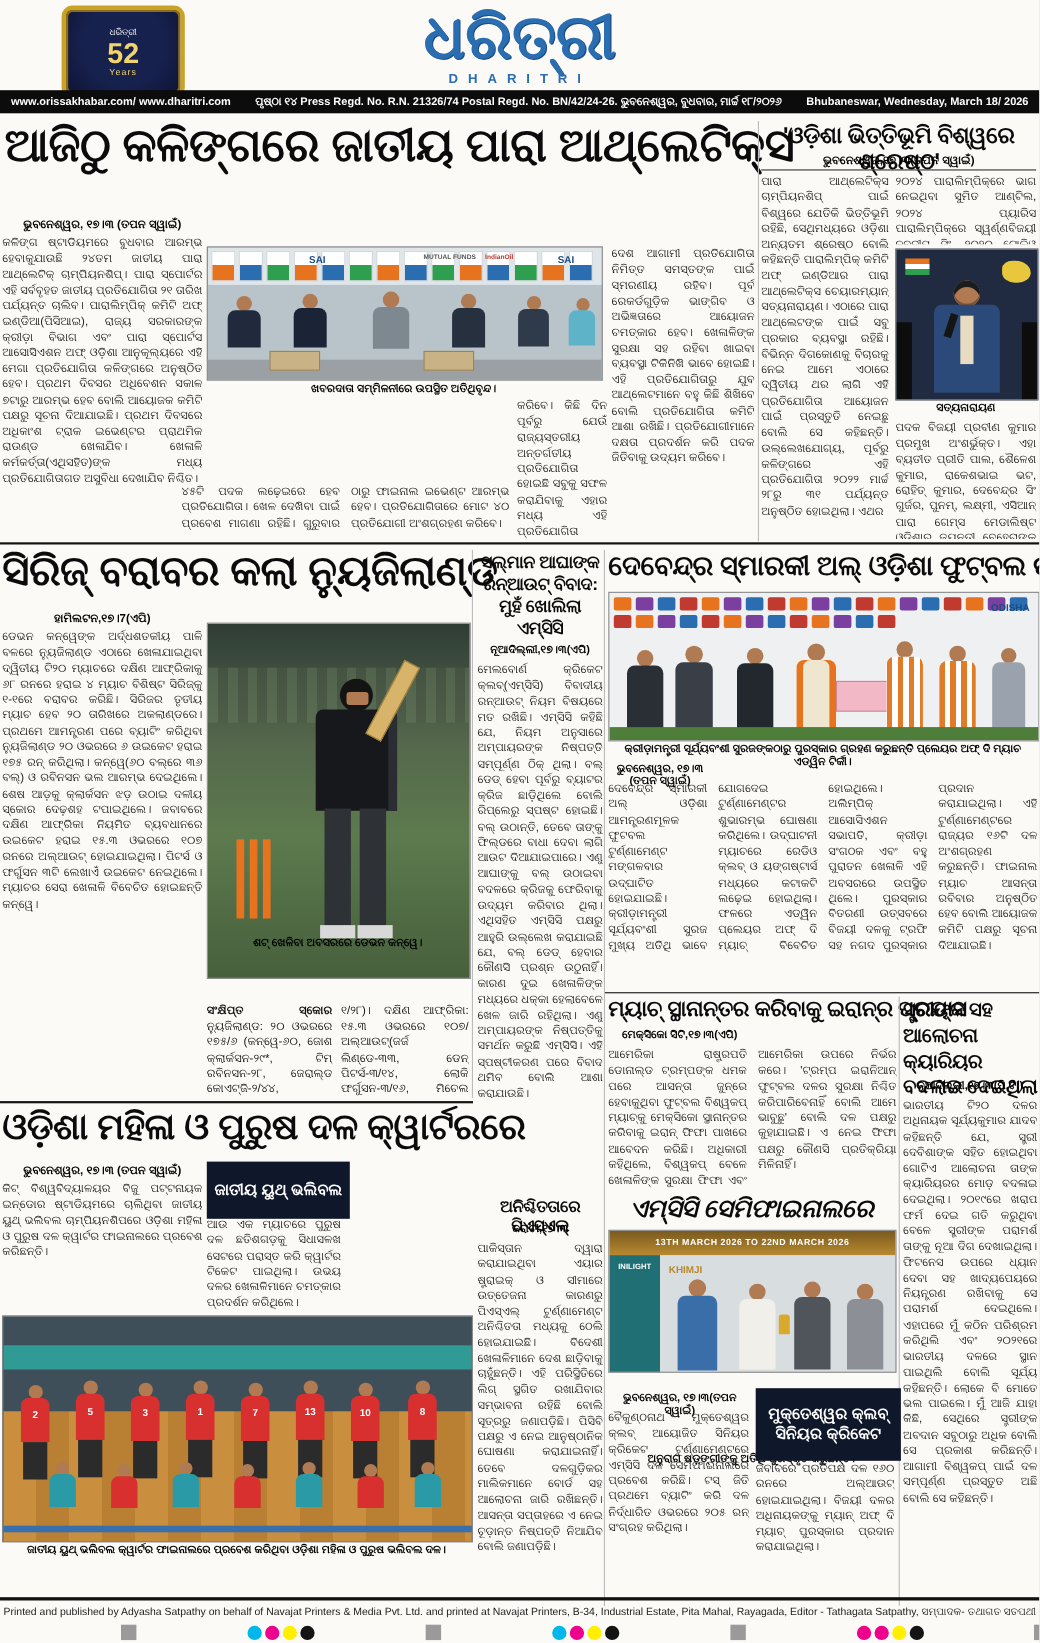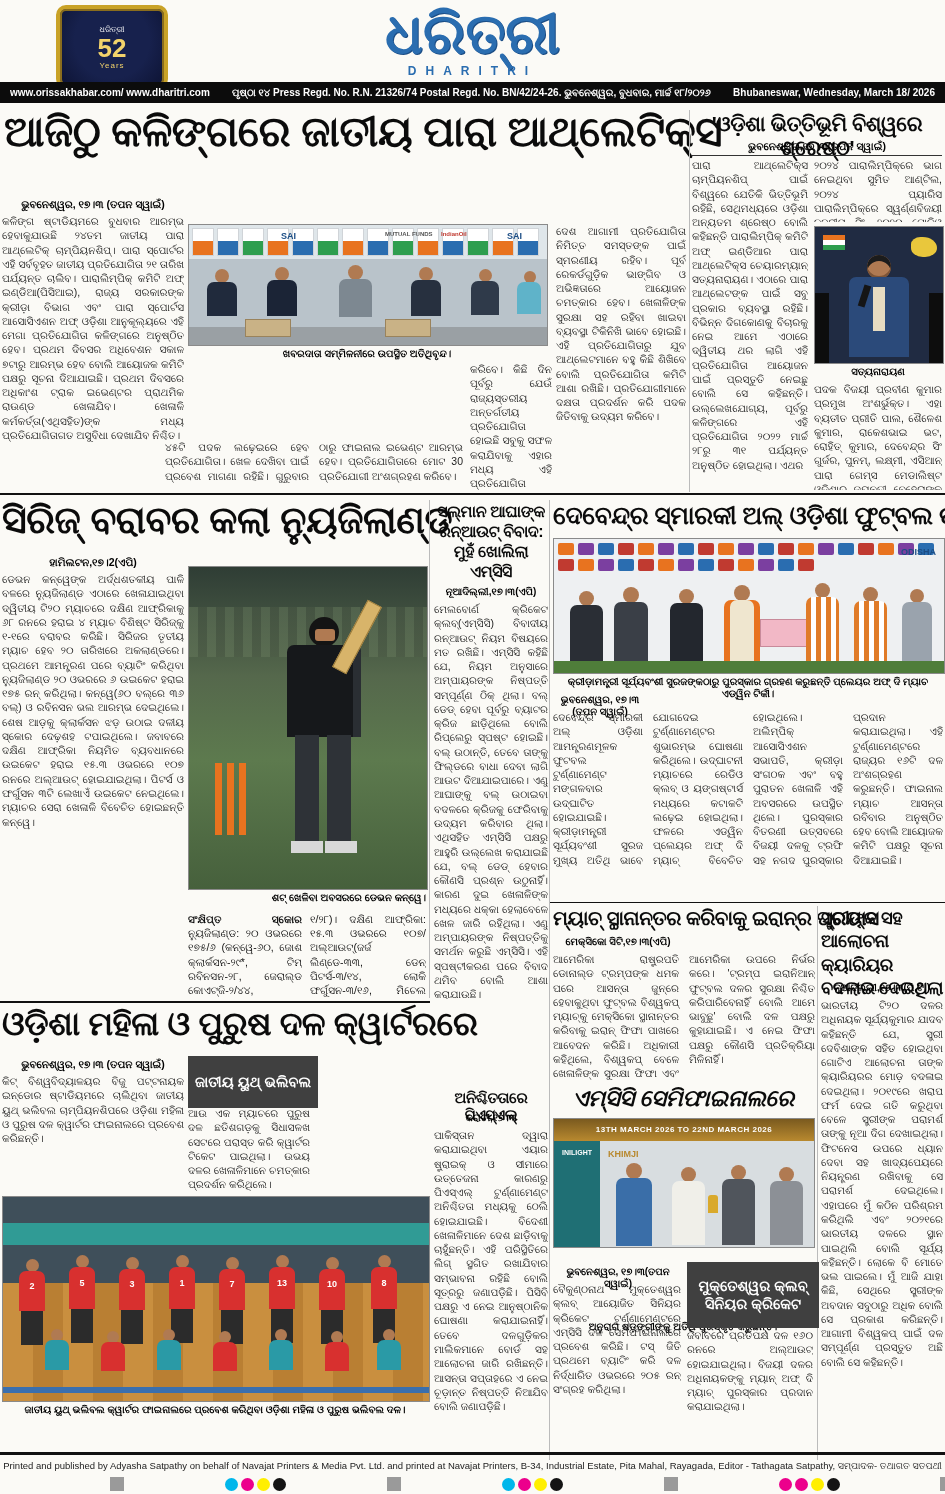--- a/index.html
+++ b/index.html
@@ -6,21 +6,21 @@
   #page{position:relative;width:945px;height:1494px;background:#fbfaf6;margin:0 auto;
         font-family:"Liberation Sans","DejaVu Sans",sans-serif;color:#111;overflow:hidden;}
   .abs{position:absolute;}
   .hl{font-weight:800;color:#0b0b0b;line-height:1.12;letter-spacing:-.5px;}
   .bt{font-size:10.5px;line-height:1.36;text-align:justify;color:#1c1c1c;}
   .dl{font-size:10.5px;font-weight:700;text-align:center;color:#000;}
   .cap{font-size:10px;font-weight:700;text-align:center;color:#000;}
   .rule{background:#111;}
   .vr{background:#bbb;width:1px;}
   .photo{border:1px solid #8a8a8a;overflow:hidden;background:#cfd4d8;}
-  .badgebox{background:#404040;color:#fff;font-weight:800;text-align:center;
+  .badgebox{background:#0f172a;color:#fff;font-weight:800;text-align:center;
             display:flex;align-items:center;justify-content:center;font-size:14.5px;line-height:1.25;padding:4px;}
   
   #emblem{width:104px;height:76px;border-radius:10px;background:radial-gradient(circle at 50% 42%,#17214d 55%,#0d1333 100%);
           border:4px solid #c9a227;box-shadow:0 0 0 2px #8a6d1d inset;display:flex;flex-direction:column;align-items:center;justify-content:center;color:#fff;}
   #emblem .y52{font-size:26px;font-weight:800;color:#f3d36b;line-height:1;}
   #emblem .ylab{font-size:8px;color:#f3d36b;letter-spacing:1px;}
   #emblem .tiny{font-size:8px;color:#fff;}
   #mast-title{font-size:56px;font-weight:800;color:#2a6db0;line-height:1;text-shadow:1px 1px 0 #1b4d85;}
   #mast-sub{font-size:12px;font-weight:700;letter-spacing:9px;color:#2a6db0;margin-top:2px;text-align:center;}
   #infobar{background:#0c0c0c;color:#fff;display:flex;align-items:center;justify-content:space-between;
@@ -124,21 +124,21 @@
     <div class="fig" style="left:328px;top:46px;">
         <span class="head" style="left:7px;top:0;width:12px;height:12px;"></span>
         <span class="torso" style="left:0;top:11px;width:24px;height:32px;background:#5fb3c9;"></span>
       </div>
     <div class="abs" style="left:0;bottom:0;width:100%;height:18px;background:#9aa0a4;"></div>
     <div class="abs" style="left:56px;bottom:8px;width:44px;height:16px;background:#c9b286;border:1px solid #9a835c;"></div>
     <div class="abs" style="left:196px;bottom:8px;width:44px;height:16px;background:#c9b286;border:1px solid #9a835c;"></div>
   </div>
   <div class="abs cap" style="left:188px;top:348px;width:358px;">ଖବରଦାତା ସମ୍ମିଳନୀରେ ଉପସ୍ଥିତ ଅତିଥିବୃନ୍ଦ।</div>
 
-  <div class="abs bt" style="left:165px;top:440px;width:298px;height:50px;column-count:2;column-gap:10px;overflow:hidden;">୪୫ଟି ପଦକ ଲଢ଼େଇରେ ହେବ ପ୍ରତିଯୋଗିତା। ଖେଳ ଦେଖିବା ପାଇଁ ପ୍ରବେଶ ମାଗଣା ରହିଛି। ଗୁରୁବାର ଠାରୁ ଫାଇନାଲ ଇଭେଣ୍ଟ ଆରମ୍ଭ ହେବ। ପ୍ରତିଯୋଗିତାରେ ମୋଟ 30 ପ୍ରତିଯୋଗୀ ଅଂଶଗ୍ରହଣ କରିବେ।</div>
+  <div class="abs bt" style="left:165px;top:440px;width:298px;height:50px;column-count:2;column-gap:10px;overflow:hidden;">୪୫ଟି ପଦକ ଲଢ଼େଇରେ ହେବ ପ୍ରତିଯୋଗିତା। ଖେଳ ଦେଖିବା ପାଇଁ ପ୍ରବେଶ ମାଗଣା ରହିଛି। ଗୁରୁବାର ଠାରୁ ଫାଇନାଲ ଇଭେଣ୍ଟ ଆରମ୍ଭ ହେବ। ପ୍ରତିଯୋଗିତାରେ ମୋଟ ୪୦ ପ୍ରତିଯୋଗୀ ଅଂଶଗ୍ରହଣ କରିବେ।</div>
   <div class="abs bt" style="left:470px;top:362px;width:82px;height:128px;overflow:hidden;">କରିବେ। କିଛି ଦିନ ପୂର୍ବରୁ ଯେଉଁ ରାଜ୍ୟସ୍ତରୀୟ ଅନ୍ତର୍ଗତୀୟ ପ୍ରତିଯୋଗିତା ହୋଇଛି ସବୁକୁ ସଫଳ କରାଯିବାକୁ ଏହାର ମଧ୍ୟ ଏହି ପ୍ରତିଯୋଗିତା ଅନ୍ତର୍ଭୁକ୍ତ।</div>
   <div class="abs bt" style="left:556px;top:224px;width:130px;height:266px;overflow:hidden;">ଦେଶ ଆଗାମୀ ପ୍ରତିଯୋଗିତା ନିମିତ୍ତ ସମସ୍ତଙ୍କ ପାଇଁ ସ୍ମରଣୀୟ ରହିବ। ପୂର୍ବ ରେକର୍ଡଗୁଡ଼ିକ ଭାଙ୍ଗିବ ଓ ଅଭିଜ୍ଞତାରେ ଆୟୋଜନ ଚମତ୍କାର ହେବ। ଖେଳାଳିଙ୍କ ସୁରକ୍ଷା ସହ ରହିବା ଖାଇବା ବ୍ୟବସ୍ଥା ଟିକିନିଖି ଭାବେ ହୋଇଛି। ଏହି ପ୍ରତିଯୋଗିତାରୁ ଯୁବ ଆଥ୍‌ଲେଟମାନେ ବହୁ କିଛି ଶିଖିବେ ବୋଲି ପ୍ରତିଯୋଗିତା କମିଟି ଆଶା ରଖିଛି। ପ୍ରତିଯୋଗୀମାନେ ଦକ୍ଷତା ପ୍ରଦର୍ଶନ କରି ପଦକ ଜିତିବାକୁ ଉଦ୍ୟମ କରିବେ।</div>
 
   <div class="abs vr" style="left:689px;top:110px;height:382px;"></div>
   <div class="abs hl" style="left:692px;top:112px;width:250px;font-size:21px;text-align:center;">'ଓଡ଼ିଶା ଭିତ୍ତିଭୂମି ବିଶ୍ୱରେ ଶ୍ରେଷ୍ଠ'</div>
   <div class="abs dl" style="left:692px;top:140px;width:250px;border-bottom:1px solid #333;padding-bottom:2px;">ଭୁବନେଶ୍ୱର,୧୭।୩(ତପନ ସ୍ୱାଇଁ)</div>
   <div class="abs bt" style="left:692px;top:158px;width:116px;height:332px;overflow:hidden;">ପାରା ଆଥ୍‌ଲେଟିକ୍ସ ଚାମ୍ପିୟନଶିପ୍ ପାଇଁ ବିଶ୍ୱରେ ଯେତିକି ଭିତ୍ତିଭୂମି ରହିଛି, ସେଥିମଧ୍ୟରେ ଓଡ଼ିଶା ଅନ୍ୟତମ ଶ୍ରେଷ୍ଠ ବୋଲି କହିଛନ୍ତି ପାରାଲିମ୍ପିକ୍ କମିଟି ଅଫ୍ ଇଣ୍ଡିଆର ପାରା ଆଥ୍‌ଲେଟିକ୍ସ ଚେୟାରମ୍ୟାନ୍ ସତ୍ୟନାରାୟଣ। ଏଠାରେ ପାରା ଆଥ୍‌ଲେଟଙ୍କ ପାଇଁ ସବୁ ପ୍ରକାର ବ୍ୟବସ୍ଥା ରହିଛି। ବିଭିନ୍ନ ଦିଗକୋଣକୁ ବିଚାରକୁ ନେଇ ଆମେ ଏଠାରେ ଦ୍ୱିତୀୟ ଥର ଲାଗି ଏହି ପ୍ରତିଯୋଗିତା ଆୟୋଜନ ପାଇଁ ପ୍ରସ୍ତୁତି ନେଇଛୁ ବୋଲି ସେ କହିଛନ୍ତି। ଉଲ୍ଲେଖଯୋଗ୍ୟ, ପୂର୍ବରୁ କଳିଙ୍ଗରେ ଏହି ପ୍ରତିଯୋଗିତା ୨୦୨୨ ମାର୍ଚ୍ଚ ୨୮ରୁ ୩୧ ପର୍ଯ୍ୟନ୍ତ ଅନୁଷ୍ଠିତ ହୋଇଥିଲା। ଏଥର</div>
   <div class="abs bt" style="left:814px;top:158px;width:128px;height:64px;overflow:hidden;">୨୦୨୪ ପାରାଲିମ୍ପିକ୍‌ରେ ଭାଗ ନେଇଥିବା ସୁମିତ ଆଣ୍ଟିଲ, ୨୦୨୪ ପ୍ୟାରିସ ପାରାଲିମ୍ପିକ୍‌ରେ ସ୍ୱର୍ଣ୍ଣବିଜୟୀ ନବଦୀପ ସିଂ, ୨୦୨୦ ଟୋକିଓ ପାରାଲିମ୍ପିକ୍‌ରେ ରୌପ୍ୟ ଏବଂ ୨୦୨୪ ପ୍ୟାରିସରେ ସ୍ୱର୍ଣ୍ଣ</div>
 
   <div class="abs photo" style="left:814px;top:226px;width:128px;height:136px;background:#202b42;">
@@ -152,40 +152,40 @@
     </div>
     <div class="abs" style="left:0;bottom:0;width:14px;height:70px;background:#0d0d0d;"></div>
     <div class="abs" style="right:0;bottom:0;width:14px;height:70px;background:#0d0d0d;"></div>
   </div>
   <div class="abs cap" style="left:814px;top:366px;width:128px;">ସତ୍ୟନାରାୟଣ</div>
   <div class="abs bt" style="left:814px;top:382px;width:128px;height:108px;overflow:hidden;">ପଦକ ବିଜୟୀ ପ୍ରବୀଣ କୁମାର ପ୍ରମୁଖ ଅଂଶର୍ଭୁକ୍ତ। ଏହା ବ୍ୟତୀତ ପ୍ରୀତି ପାଲ, ଶୈଳେଶ କୁମାର, ରାକେଶଭାଇ ଭଟ, ରୋହିତ୍ କୁମାର, ଦେବେନ୍ଦ୍ର ସିଂ ଗୁର୍ଜର, ପୁନମ୍, ଲକ୍ଷ୍ମୀ, ଏସିଆନ୍ ପାରା ଗେମ୍ସ ମେଡାଲିଷ୍ଟ ଓଡ଼ିଶାର ଜୟନ୍ତୀ ବେହେରାଙ୍କୁ ମଧ୍ୟ ଆକ୍ସନରେ ଦେଖିବାକୁ ମିଳିବ ବୋଲି ସତ୍ୟନାରାୟଣ ସୂଚନା ଦେଇଛନ୍ତି।</div>
 
   <div class="abs rule" style="left:0;top:493px;width:945px;height:2px;"></div>
 
   <div class="abs hl" style="left:2px;top:499px;width:426px;font-size:38px;white-space:nowrap;">ସିରିଜ୍ ବରାବର କଲା ନ୍ୟୁଜିଲାଣ୍ଡ</div>
-  <div class="abs dl" style="left:2px;top:556px;width:182px;">ହାମିଲଟନ,୧୭।2(ଏପି)</div>
+  <div class="abs dl" style="left:2px;top:556px;width:182px;">ହାମିଲଟନ,୧୭।7(ଏପି)</div>
   <div class="abs bt" style="left:2px;top:572px;width:182px;height:426px;overflow:hidden;">ଡେଭନ କନ୍‌ୱେଙ୍କ ଅର୍ଦ୍ଧଶତକୀୟ ପାଳି ବଳରେ ନ୍ୟୁଜିଲାଣ୍ଡ ଏଠାରେ ଖେଳାଯାଇଥିବା ଦ୍ୱିତୀୟ ଟି୨୦ ମ୍ୟାଚରେ ଦକ୍ଷିଣ ଆଫ୍ରିକାକୁ ୬୮ ରନରେ ହରାଇ ୪ ମ୍ୟାଚ ବିଶିଷ୍ଟ ସିରିଜ୍‌କୁ ୧-୧ରେ ବରାବର କରିଛି। ସିରିଜର ତୃତୀୟ ମ୍ୟାଚ ହେବ ୨୦ ତାରିଖରେ ଅକଲାଣ୍ଡରେ। ପ୍ରଥମେ ଆମନ୍ତ୍ରଣ ପରେ ବ୍ୟାଟିଂ କରିଥିବା ନ୍ୟୁଜିଲାଣ୍ଡ ୨୦ ଓଭରରେ ୬ ଉଇକେଟ ହରାଇ ୧୭୫ ରନ୍ କରିଥିଲା। କନ୍‌ୱେ(୬୦ ବଲ୍‌ରେ ୩୬ ବଲ୍) ଓ ରବିନସନ ଭଲ ଆରମ୍ଭ ଦେଇଥିଲେ। ଶେଷ ଆଡ଼କୁ କ୍ଲାର୍କସନ ଝଡ଼ ଉଠାଇ ଦଳୀୟ ସ୍କୋର ଦେଢ଼ଶହ ଟପାଇଥିଲେ। ଜବାବରେ ଦକ୍ଷିଣ ଆଫ୍ରିକା ନିୟମିତ ବ୍ୟବଧାନରେ ଉଇକେଟ ହରାଇ ୧୫.୩ ଓଭରରେ ୧୦୭ ରନରେ ଅଲ୍‌ଆଉଟ୍ ହୋଇଯାଇଥିଲା। ପିଟର୍ସ ଓ ଫର୍ଗୁସନ ୩ଟି ଲେଖାଏଁ ଉଇକେଟ ନେଇଥିଲେ। ମ୍ୟାଚର ସେରା ଖେଳାଳି ବିବେଚିତ ହୋଇଛନ୍ତି କନ୍‌ୱେ।</div>
 
   <div class="abs photo" style="left:188px;top:566px;width:238px;height:322px;background:linear-gradient(#2f3d35 0%,#55684c 34%,#5d7a4e 60%,#46603c 100%);">
     <div class="abs" style="left:0;top:40px;width:238px;height:50px;background:repeating-linear-gradient(90deg,#66795c 0 9px,#4c5a46 9px 18px);opacity:.5;"></div>
     <div class="abs" style="left:26px;top:196px;width:7px;height:72px;background:#e8731f;"></div>
     <div class="abs" style="left:38px;top:196px;width:7px;height:72px;background:#e8731f;"></div>
     <div class="abs" style="left:50px;top:196px;width:7px;height:72px;background:#e8731f;"></div>
     <div class="fig" style="left:86px;top:50px;">
       <span class="head" style="left:34px;top:0;width:30px;height:30px;background:#141414;"></span>
       <span class="abs" style="left:40px;top:12px;width:20px;height:12px;background:#b07a52;border-radius:3px;"></span>
       <span class="torso" style="left:12px;top:28px;width:74px;height:92px;background:#16181b;box-shadow:inset -8px 0 0 #2a2e33;"></span>
       <span class="abs" style="left:74px;top:-18px;width:14px;height:74px;background:#d8b46a;transform:rotate(28deg);border:1px solid #9a7a3a;"></span>
       <span class="abs" style="left:20px;top:118px;width:24px;height:110px;background:#2e3237;"></span>
       <span class="abs" style="left:52px;top:118px;width:24px;height:110px;background:#2e3237;"></span>
       <span class="abs" style="left:16px;top:224px;width:32px;height:12px;background:#d8d8d8;"></span>
       <span class="abs" style="left:50px;top:224px;width:32px;height:12px;background:#d8d8d8;"></span>
     </div>
   </div>
-  <div class="abs cap" style="left:188px;top:892px;width:238px;text-align:right;">ଶଟ୍ ଖେଳିବା ଅବସରରେ ଡେଭନ କନ୍‌ୱେ।</div>
+  <div class="abs cap" style="left:188px;top:852px;width:238px;">ଶଟ୍ ଖେଳିବା ଅବସରରେ ଡେଭନ କନ୍‌ୱେ।</div>
   <div class="abs score" style="left:188px;top:912px;width:114px;height:86px;overflow:hidden;">
     <b>ସଂକ୍ଷିପ୍ତ ସ୍କୋର</b>
     <span>ନ୍ୟୁଜିଲାଣ୍ଡ: ୨୦ ଓଭରରେ ୧୭୫/୬ (କନ୍‌ୱେ-୬୦, ଜୋଶ କ୍ଲାର୍କସନ-୨୯*, ଟିମ୍ ରବିନସନ-୨୮, ଜେରାଲ୍ଡ କୋଏଟ୍ଜି-୨/୪୪,</span>
   </div>
   <div class="abs score" style="left:310px;top:912px;width:116px;height:86px;overflow:hidden;">୧/୨୮)। ଦକ୍ଷିଣ ଆଫ୍ରିକା: ୧୫.୩ ଓଭରରେ ୧୦୭/ଅଲ୍‌ଆଉଟ୍(ଜର୍ଜ ଲିଣ୍ଡେ-୩୩, ଡେନ୍ ପିଟର୍ସ-୩/୧୪, ଲୋକି ଫର୍ଗୁସନ-୩/୧୬, ମିଚେଲ ସାଣ୍ଟନର-୨/୧୯)।</div>
 
   <div class="abs vr" style="left:429px;top:500px;height:498px;"></div>
   <div class="abs hl" style="left:434px;top:502px;width:114px;font-size:16px;text-align:center;line-height:1.25;">ସଲ୍‌ମାନ ଆଘାଙ୍କ ରନ୍‌ଆଉଟ୍ ବିବାଦ: ମୁହଁ ଖୋଲିଲା ଏମ୍‌ସିସି</div>
   <div class="abs dl" style="left:434px;top:586px;width:114px;font-size:10px;">ନୂଆଦିଲ୍ଲୀ,୧୭।୩(ଏପି)</div>
   <div class="abs bt" style="left:434px;top:602px;width:114px;height:482px;overflow:hidden;">ମେଲବୋର୍ଣ କ୍ରିକେଟ କ୍ଲବ୍(ଏମ୍‌ସିସି) ବିବାଦୀୟ ରନ୍‌ଆଉଟ୍ ନିୟମ ବିଷୟରେ ମତ ରଖିଛି। ଏମ୍‌ସିସି କହିଛି ଯେ, ନିୟମ ଅନୁସାରେ ଅମ୍ପାୟରଙ୍କ ନିଷ୍ପତ୍ତି ସମ୍ପୂର୍ଣ୍ଣ ଠିକ୍ ଥିଲା। ବଲ୍ ଡେଡ୍ ହେବା ପୂର୍ବରୁ ବ୍ୟାଟର କ୍ରିଜ ଛାଡ଼ିଥିଲେ ବୋଲି ରିପ୍ଲେରୁ ସ୍ପଷ୍ଟ ହୋଇଛି। ବଲ୍ ଉଠାନ୍ତି, ତେବେ ତାଙ୍କୁ ଫିଲ୍ଡରେ ବାଧା ଦେବା ଲାଗି ଆଉଟ ଦିଆଯାଇପାରେ। ଏଣୁ ଆଘାଙ୍କୁ ବଲ୍ ଉଠାଇବା ବଦଳରେ କ୍ରିଜକୁ ଫେରିବାକୁ ଉଦ୍ୟମ କରିବାର ଥିଲା। ଏଥିସହିତ ଏମ୍‌ସିସି ପକ୍ଷରୁ ଆହୁରି ଉଲ୍ଲେଖ କରାଯାଇଛି ଯେ, ବଲ୍ ଡେଡ୍ ହେବାର କୌଣସି ପ୍ରଶ୍ନ ଉଠୁନାହିଁ। କାରଣ ଦୁଇ ଖେଳାଳିଙ୍କ ମଧ୍ୟରେ ଧକ୍କା ହେଲାବେଳେ ଖେଳ ଜାରି ରହିଥିଲା। ଏଣୁ ଅମ୍ପାୟରଙ୍କ ନିଷ୍ପତ୍ତିକୁ ସମର୍ଥନ କରୁଛି ଏମ୍‌ସିସି। ଏହି ସ୍ପଷ୍ଟୀକରଣ ପରେ ବିବାଦ ଥମିବ ବୋଲି ଆଶା କରାଯାଉଛି।</div>

